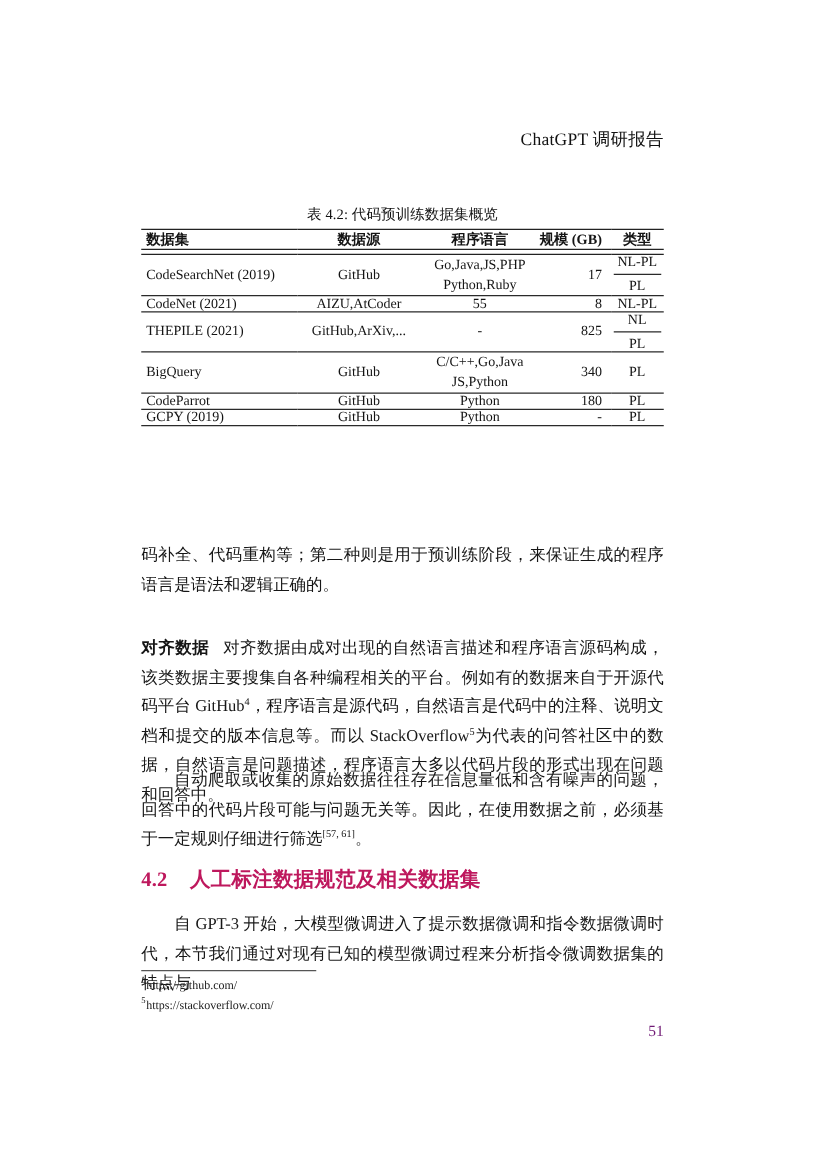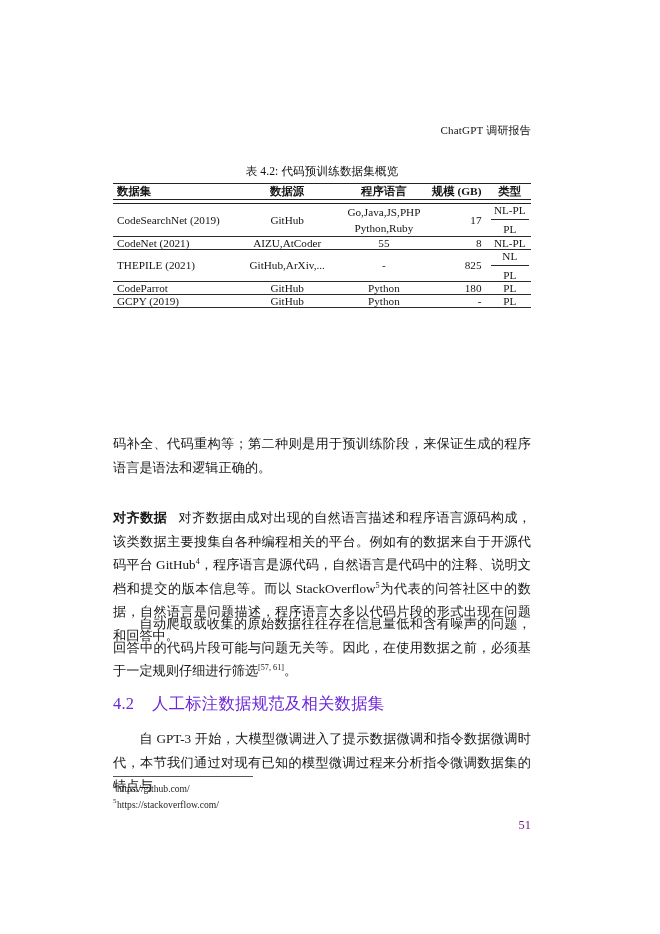--- a/index.html
+++ b/index.html
@@ -23,24 +23,23 @@
     height: 934px;
   }
 
   
   .running-head {
     position: absolute;
     left: 113px;
     top: 103px;
     width: 418px;
     text-align: right;
-    font-size: 11px;
+    font-size: 14px;
     letter-spacing: 0.2px;
     color: #111;
-    margin-top: 20px;
   }
 
   
   .table-wrap {
     position: absolute;
     left: 113px;
     top: 141px;
     width: 418px;
   }
   .table-caption {
@@ -132,22 +131,22 @@
     vertical-align: super;
     line-height: 0;
   }
 
   
   .sec-head {
     position: absolute;
     left: 113px;
     width: 418px;
     font-size: 16.4px;
-    font-weight: normal;
-    color: #6d28d9;
+    font-weight: bold;
+    color: #be185d;
     letter-spacing: 0.2px;
   }
   .sec-head .num { margin-right: 18px; }
 
   
   .fn-block {
     position: absolute;
     left: 113px;
     width: 418px;
     font-size: 9.6px;
@@ -230,20 +229,32 @@
             <td class="c-lang">-</td>
             <td class="c-size">825</td>
             <td class="c-type">
               <div class="type-split">
                 <div class="t-up">NL</div>
                 <div class="t-dn">PL</div>
               </div>
             </td>
           </tr>
           <tr class="body-row">
+            <td class="c-name">BigQuery</td>
+            <td class="c-src">GitHub</td>
+            <td class="c-lang">
+              <div class="lang-two">
+                <div>C/C++,Go,Java</div>
+                <div>JS,Python</div>
+              </div>
+            </td>
+            <td class="c-size">340</td>
+            <td class="c-type">PL</td>
+          </tr>
+          <tr class="body-row">
             <td class="c-name">CodeParrot</td>
             <td class="c-src">GitHub</td>
             <td class="c-lang">Python</td>
             <td class="c-size">180</td>
             <td class="c-type">PL</td>
           </tr>
           <tr class="body-row">
             <td class="c-name">GCPY (2019)</td>
             <td class="c-src">GitHub</td>
             <td class="c-lang">Python</td>

